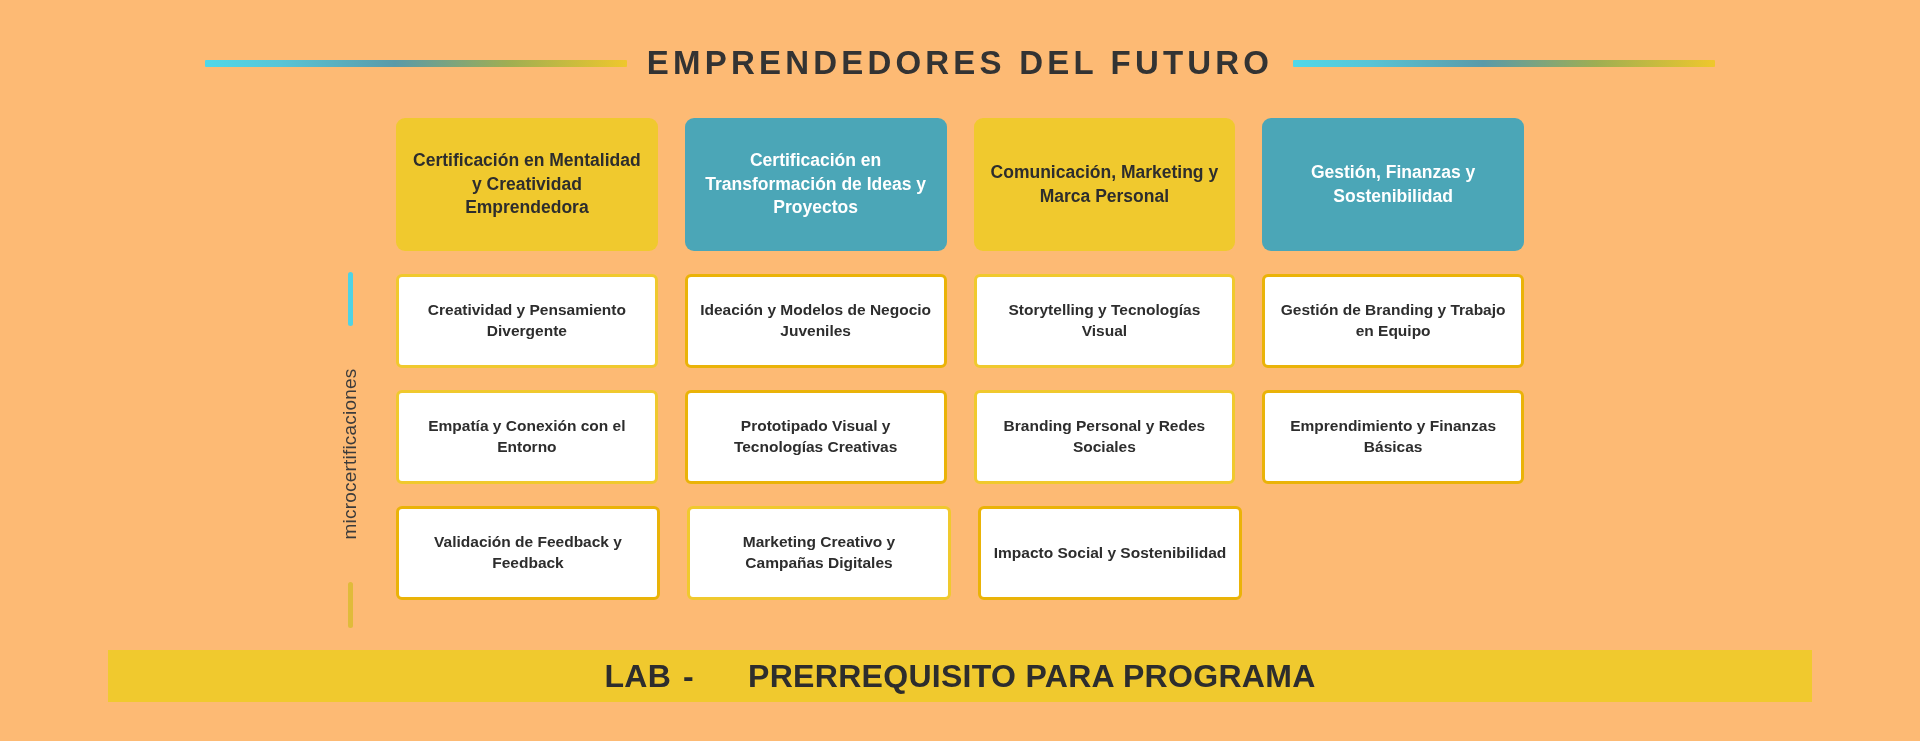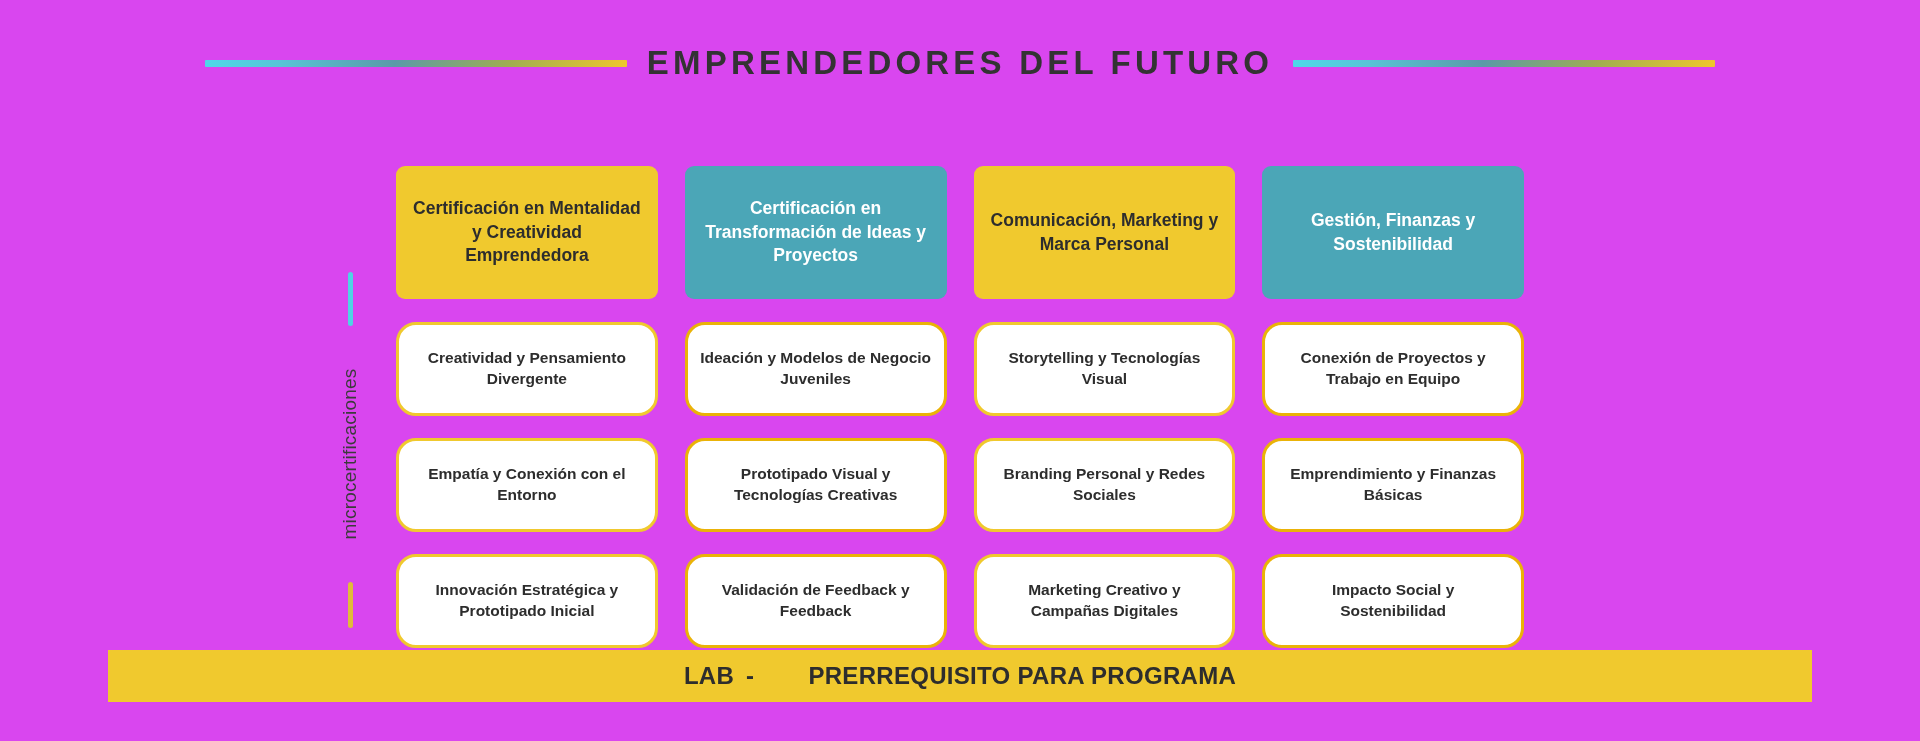--- a/index.html
+++ b/index.html
@@ -13,21 +13,21 @@
     height: 741px;
     overflow: hidden;
     font-family: "Liberation Sans", sans-serif;
     color: #2f2f2f;
   }
 
   .page {
     position: relative;
     width: 1920px;
     height: 741px;
-    background: #d946ef;
+    background: #fdba74;
   }
 
   
   .title-row {
     position: absolute;
     top: 40px;
     left: 0;
     width: 1920px;
     height: 46px;
     display: flex;
@@ -59,21 +59,20 @@
     white-space: nowrap;
     text-align: center;
   }
 
   
   .grid-zone {
     position: absolute;
     left: 396px;
     top: 118px;
     width: 1128px;
-    margin-top: 48px;
   }
   .row {
     display: flex;
     gap: 27px;
   }
   .row + .row {
     margin-top: 22px;
   }
   .cell {
     width: 264px;
@@ -98,21 +97,21 @@
     color: #2d2d2d;
   }
   .head-card.c-teal {
     background: #4ba6b7;
     color: #ffffff;
   }
 
   
   .micro-card {
     height: 94px;
-    border-radius: 20px;
+    border-radius: 6px;
     background: #ffffff;
     font-size: 15.5px;
     font-weight: 700;
     color: #2d2d2d;
     padding: 4px 12px;
   }
   .micro-card.b-yellow { border: 3px solid #f0c92e; }
   .micro-card.b-teal   { border: 3px solid #eab308; }
 
   .head-rows { margin-bottom: 23px; }
@@ -162,21 +161,21 @@
     top: 650px;
     width: 1704px;
     height: 52px;
     background: #f0c92e;
     display: flex;
     align-items: center;
     justify-content: center;
     gap: 0;
   }
   .footer-text {
-    font-size: 24px;
+    font-size: 32px;
     font-weight: 700;
     color: #2d2d2d;
     white-space: nowrap;
     letter-spacing: 0.3px;
   }
   .footer-lead {
     font-style: normal;
     margin-right: 12px;
   }
   .footer-dash {
@@ -212,32 +211,31 @@
       <div class="cell head-card c-yellow">Certificación en Mentalidad y Creatividad Emprendedora</div>
       <div class="cell head-card c-teal">Certificación en Transformación de Ideas y Proyectos</div>
       <div class="cell head-card c-yellow">Comunicación, Marketing y Marca Personal</div>
       <div class="cell head-card c-teal">Gestión, Finanzas y Sostenibilidad</div>
     </div>
 
     <div class="row">
       <div class="cell micro-card b-yellow">Creatividad y Pensamiento Divergente</div>
       <div class="cell micro-card b-teal">Ideación y Modelos de Negocio Juveniles</div>
       <div class="cell micro-card b-yellow">Storytelling y Tecnologías Visual</div>
-      <div class="cell micro-card b-teal">Conexión de Proyectos y Trabajo en Equipo</div>
+      <div class="cell micro-card b-teal">Gestión de Branding y Trabajo en Equipo</div>
     </div>
 
     <div class="row">
       <div class="cell micro-card b-yellow">Empatía y Conexión con el Entorno</div>
       <div class="cell micro-card b-teal">Prototipado Visual y Tecnologías Creativas</div>
       <div class="cell micro-card b-yellow">Branding Personal y Redes Sociales</div>
       <div class="cell micro-card b-teal">Emprendimiento y Finanzas Básicas</div>
     </div>
 
     <div class="row">
-      <div class="cell micro-card b-yellow">Innovación Estratégica y Prototipado Inicial</div>
       <div class="cell micro-card b-teal">Validación de Feedback y Feedback</div>
       <div class="cell micro-card b-yellow">Marketing Creativo y Campañas Digitales</div>
       <div class="cell micro-card b-teal">Impacto Social y Sostenibilidad</div>
     </div>
 
   </div>
 
   <div class="footer-banner">
     <span class="footer-text footer-lead">LAB</span>
     <span class="footer-text footer-dash">-</span>

